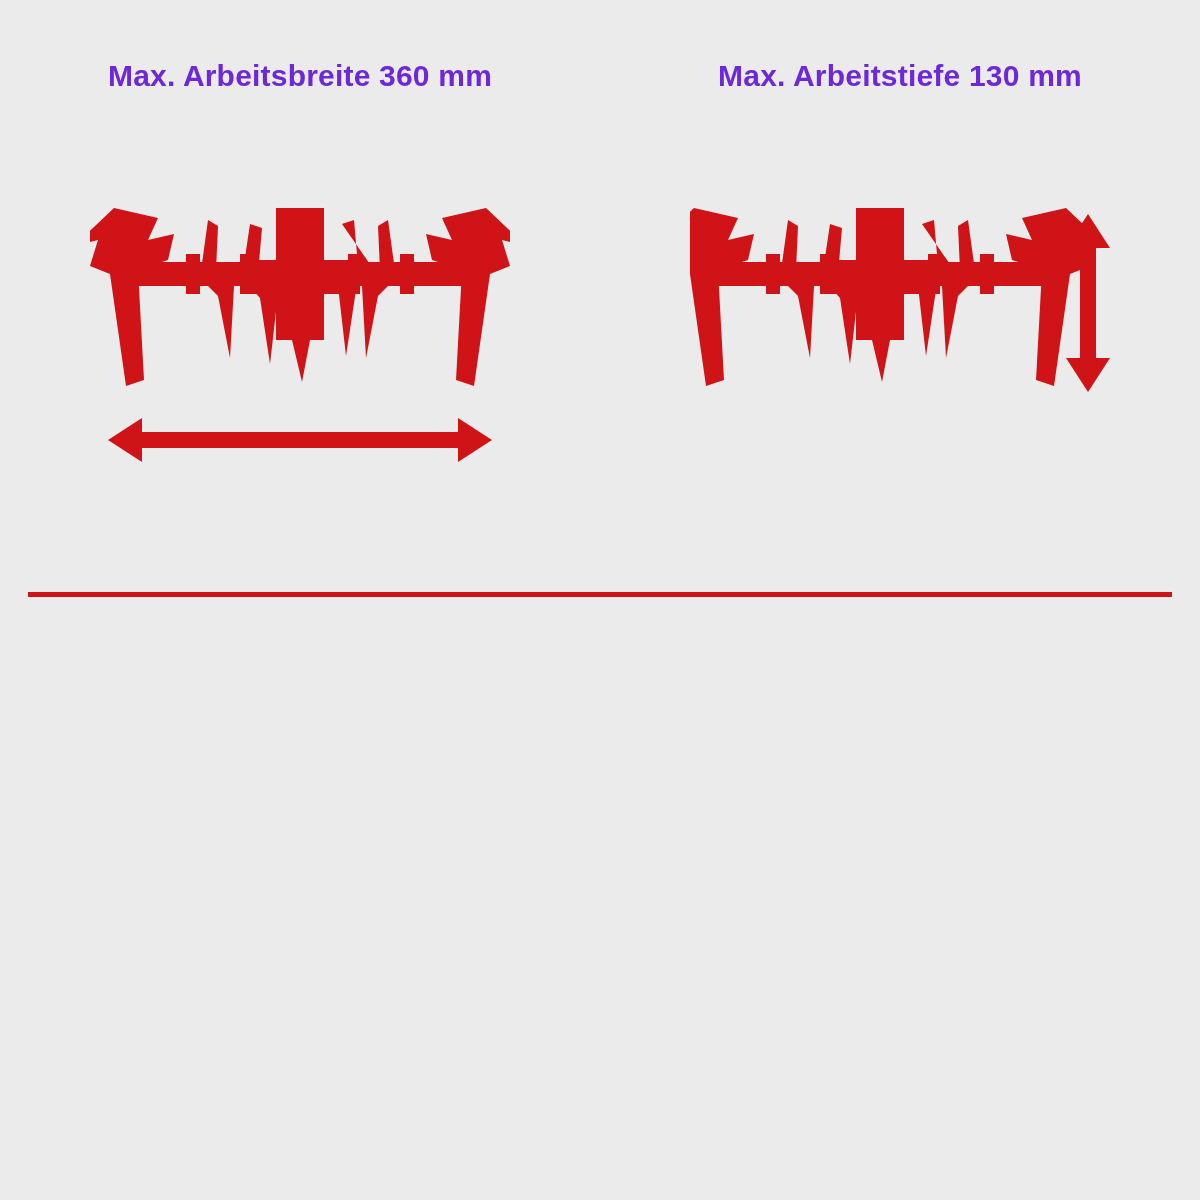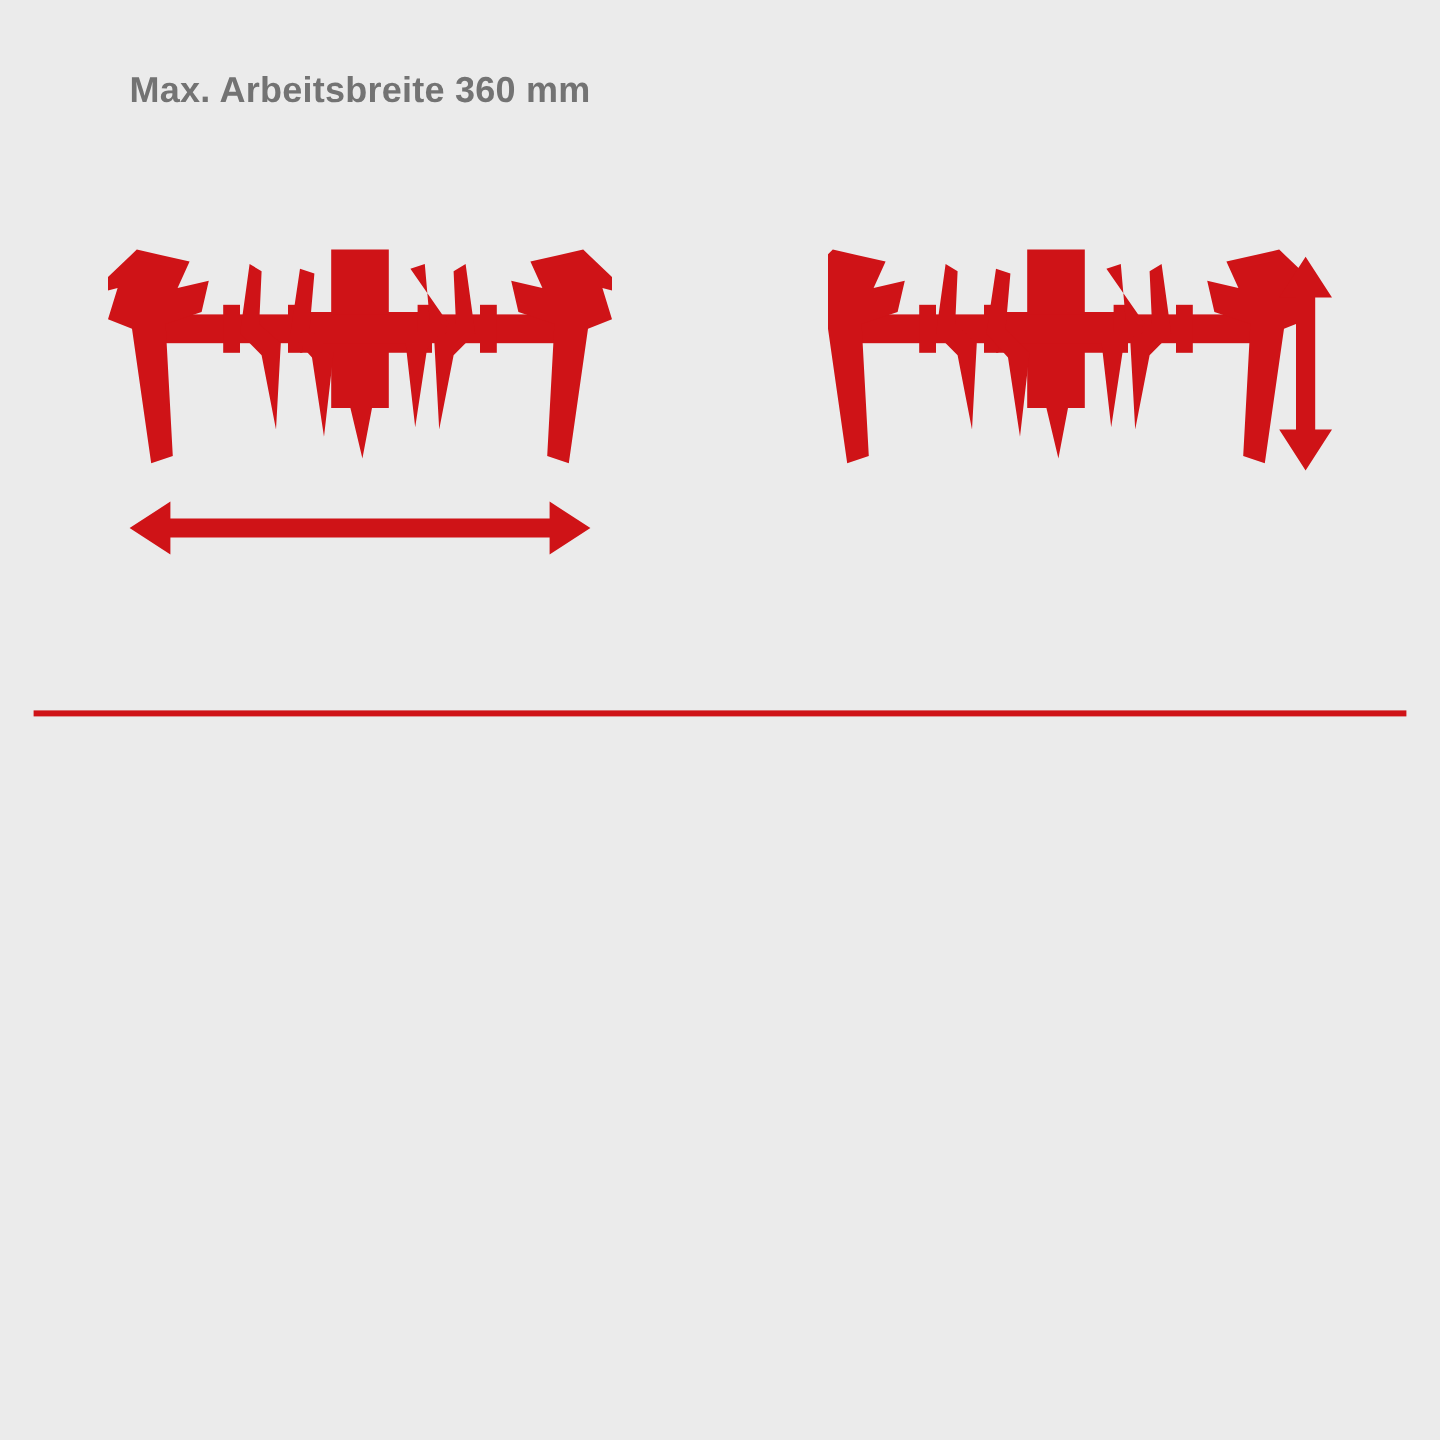--- a/index.html
+++ b/index.html
@@ -28,21 +28,21 @@
   .q-tl { left: 0; top: 0; }
   .q-tr { left: 600px; top: 0; }
   .q-bl { left: 0; top: 600px; }
   .q-br { left: 600px; top: 600px; }
 
   .caption {
     position: absolute;
     left: 0;
     width: 600px;
     text-align: center;
-    color: #737373;
+    color: #6d28d9;
     font-weight: bold;
     letter-spacing: 0.2px;
     line-height: 1.22;
   }
   .caption.top { top: 58px; font-size: 30px; }
 
   .art {
     position: absolute;
     left: 0;
     width: 600px;
@@ -90,20 +90,21 @@
 
           <path d="M396 18 l-44 10 10 22 -26 -6 6 26 30 10 -6 110 18 6 16 -112 20 -8 -8 -26 24 6 z"></path>
 
           <path d="M18 250 l34 -22 v14 h316 v-14 l34 22 -34 22 v-14 H52 v14 z"></path>
         </g>
       </svg>
     </div>
   </div>
 
   <div class="quad q-tr">
+    <div class="caption top">Max. Arbeitstiefe 130 mm</div>
     <div class="art top">
       <svg width="420" height="300" viewBox="0 0 420 300" aria-hidden="true">
         <g fill="#cf1317">
           <path d="M166 18 h48 v52 h26 v34 h-26 v46 h-14 l-8 42 -10 -42 h-16 v-46 h-26 V70 h26 z"></path>
           <rect x="10" y="72" width="360" height="24"></rect>
           <rect x="76" y="64" width="14" height="40"></rect>
           <rect x="130" y="64" width="12" height="40"></rect>
           <rect x="238" y="64" width="12" height="40"></rect>
           <rect x="290" y="64" width="14" height="40"></rect>
           <path d="M4 18 l44 10 -10 22 26 -6 -6 26 -30 10 6 110 -18 6 -16 -112 -20 -8 8 -26 -24 6 z"></path>

